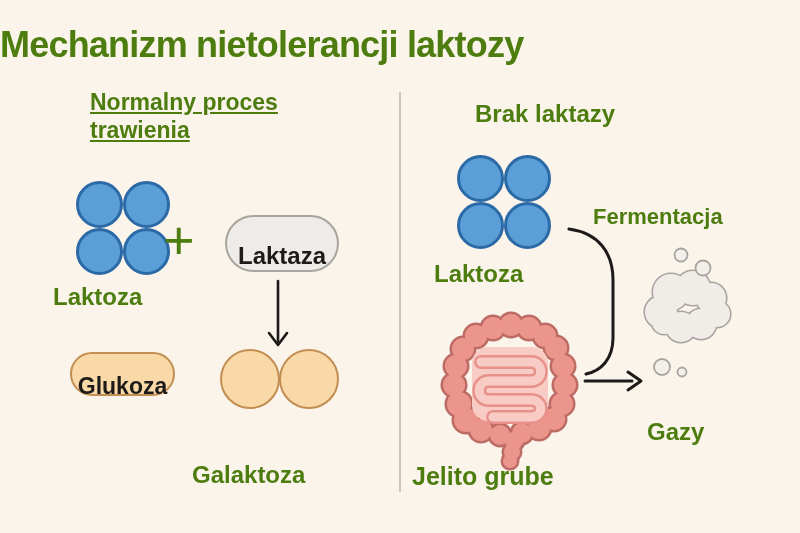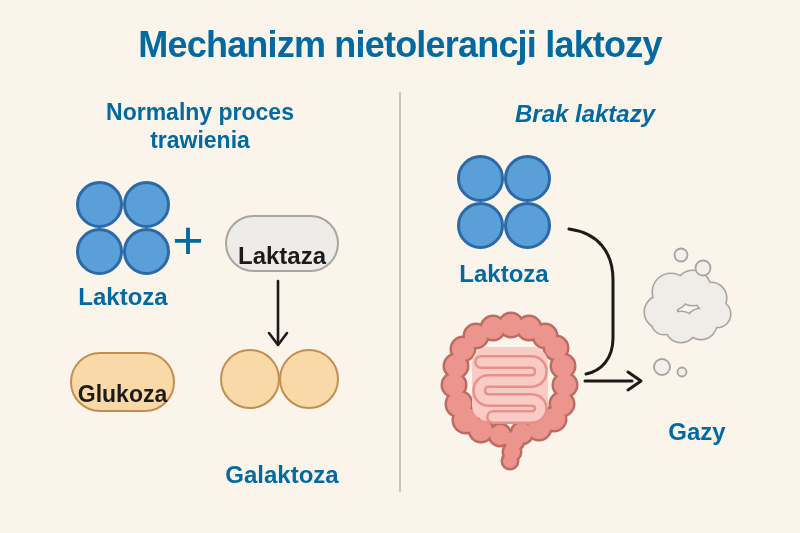--- a/index.html
+++ b/index.html
@@ -5,50 +5,50 @@
   html,body{margin:0;padding:0;}
   .canvas{
     position:relative;
     width:800px;height:533px;
     background:#FAF4EA;
     font-family:"Liberation Sans", sans-serif;
     color:#1C1B19;
     overflow:hidden;
   }
   .abs{position:absolute;box-sizing:border-box;}
-  .txt{text-align:center;color:#0369a1;}
+  .txt{text-align:left;color:#4d7c0f;}
   .page-title{
     left:0;top:24px;width:800px;
     font-size:36px;font-weight:700;letter-spacing:-0.8px;
   }
   .divider{
     left:399px;top:92px;width:2px;height:400px;background:#C9C5BE;border-radius:1px;
   }
   .col-heading{font-size:23px;font-weight:700;line-height:1.22;}
-  .left-heading{left:90px;top:98px;width:220px;}
-  .right-heading{left:475px;top:99px;width:220px;font-size:24px;font-style:italic;}
+  .left-heading{left:90px;top:88px;width:220px;text-decoration:underline;}
+  .right-heading{left:475px;top:99px;width:220px;font-size:24px;}
   .mol-circle{
     width:47px;height:47px;border-radius:50%;
     background:#5B9FD8;border:3px solid #2B6AA6;
   }
   .label{font-size:24px;font-weight:700;}
   .plus{
     left:163px;top:209px;width:50px;height:62px;
     font-size:54px;font-weight:400;line-height:62px;
   }
   .pill{
     border-radius:30px;display:flex;align-items:center;justify-content:center;
   }
   .lactase-pill{
     left:225px;top:215px;width:114px;height:57px;
     background:#EDECE8;border:2px solid #A9A59F;
   }
   .pill-text{font-size:24px;font-weight:600;margin-top:24px;}
   .glucose-pill{
-    left:70px;top:352px;width:105px;height:60px;
+    left:70px;top:352px;width:105px;height:44px;
     background:#F9D9A7;border:2.5px solid #C28E52;
   }
   .sugar-circle{
     width:60px;height:60px;border-radius:50%;
     background:#F9D9A7;border:2.5px solid #C28E52;
   }
   .overlay{left:0;top:0;width:800px;height:533px;pointer-events:none;}
 </style>
 </head>
 <body>
@@ -88,23 +88,25 @@
   <div class="abs txt col-heading right-heading">Brak laktazy</div>
 
   <div>
     <div class="abs mol-circle" style="left:457px;top:155px;"></div>
     <div class="abs mol-circle" style="left:504px;top:155px;"></div>
     <div class="abs mol-circle" style="left:457px;top:202px;"></div>
     <div class="abs mol-circle" style="left:504px;top:202px;"></div>
   </div>
   <div class="abs txt label" style="left:434px;top:260px;width:140px;">Laktoza</div>
 
+  <div class="abs txt label" style="left:593px;top:204px;width:185px;font-size:22px;">Fermentacja</div>
 
   <div class="abs txt label" style="left:647px;top:382px;width:100px;margin-top:36px;">Gazy</div>
 
+  <div class="abs txt label" style="left:412px;top:462px;width:200px;font-size:25px;">Jelito grube</div>
 
   <svg class="abs overlay" viewBox="0 0 800 533">
 
     <g stroke="#1C1B19" stroke-width="2.6" fill="none" stroke-linecap="round" stroke-linejoin="round">
       <line x1="278" y1="281" x2="278" y2="342"></line>
       <polyline points="269,333 278,345 287,333"></polyline>
     </g>
 
     <g stroke="#1C1B19" stroke-width="3" fill="none" stroke-linecap="round">
       <path d="M 569 229 C 598 233 613 252 613 280 L 613 338 C 613 359 601 371 586 374"></path>

